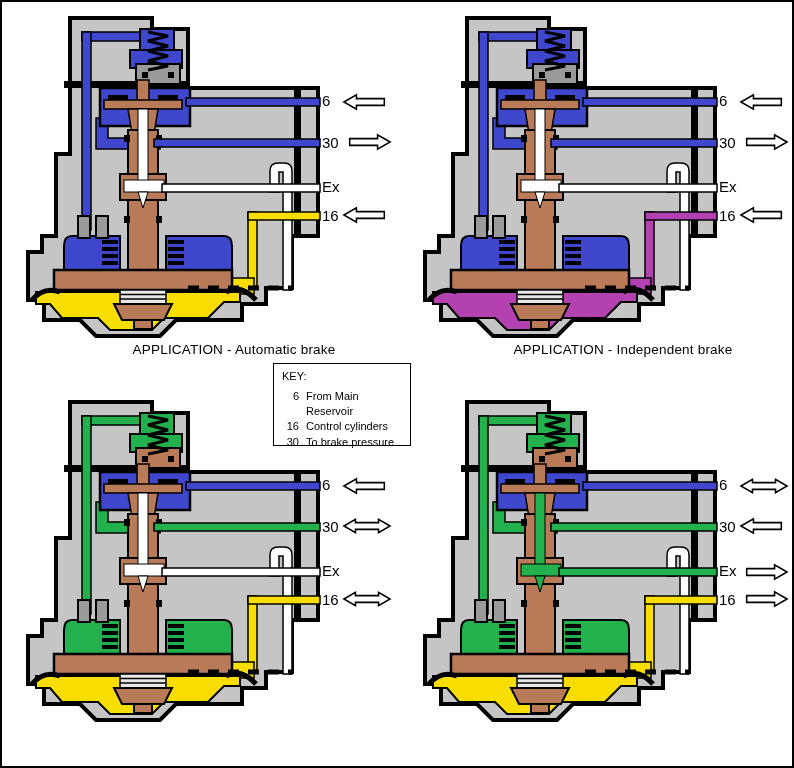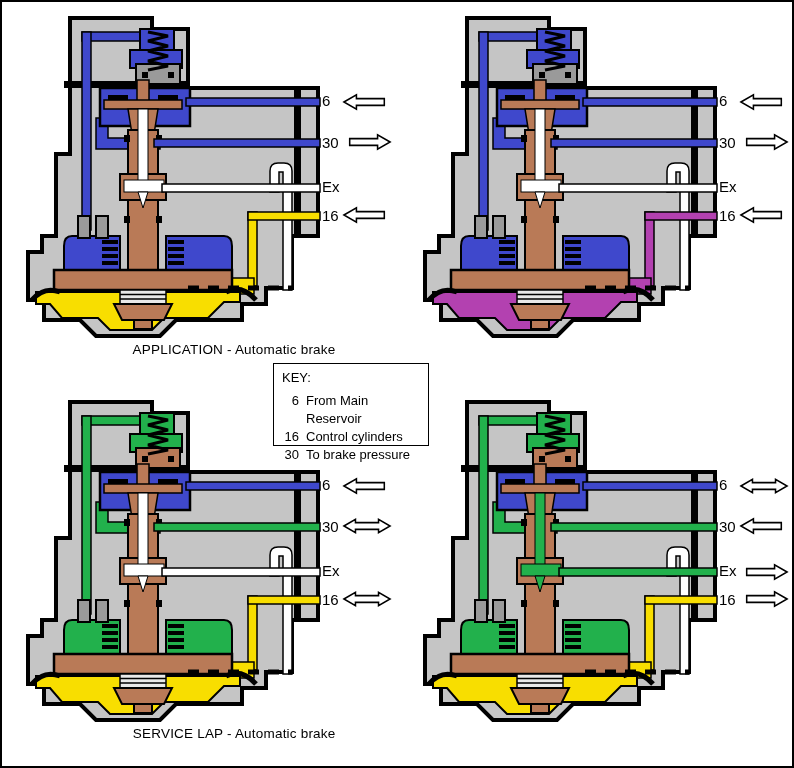--- a/index.html
+++ b/index.html
@@ -9,23 +9,23 @@
     font-family:"Liberation Sans", sans-serif;
   }
   .panel{position:absolute;width:397px;height:384px;}
   .panel svg.valve{position:absolute;left:0;top:0;width:397px;height:384px;display:block;}
   .caption{
     position:absolute;top:340px;left:0;width:84%;text-align:right;
     font-size:13.5px;color:#000000;letter-spacing:.2px;
   }
   .port-label{font-size:15px;fill:#000;font-family:"Liberation Sans",sans-serif;}
   .key{
-    position:absolute;left:271px;top:361px;width:156px;height:83px;z-index:5;
+    position:absolute;left:271px;top:361px;width:138px;height:83px;z-index:5;
     background:#fff;border:1.5px solid #000;box-sizing:border-box;
-    padding:6px 6px 4px 8px;font-size:13px;color:#000;
+    padding:6px 6px 4px 8px;font-size:11px;color:#000;
   }
   .key-title{margin-bottom:7px;}
   .key-row{display:flex;gap:7px;line-height:1.38;}
   .key-num{flex:none;width:17px;text-align:right;}
   .defs-holder{position:absolute;width:0;height:0;overflow:hidden;}
 </style>
 </head>
 <body>
 
 <div class="page">
@@ -140,35 +140,35 @@
       <use href="#valve"></use>
       <text class="port-label" x="320" y="104">6</text>
       <text class="port-label" x="320" y="146">30</text>
       <text class="port-label" x="320" y="190">Ex</text>
       <text class="port-label" x="320" y="219">16</text>
       <use x="340" y="90" width="50" height="20" href="#arrow-left"></use>
       <use x="340" y="130" width="50" height="20" href="#arrow-right"></use>
 
       <use x="340" y="203" width="50" height="20" href="#arrow-left"></use>
     </svg>
+    <div class="caption">APPLICATION - Independent brake</div>
   </div>
 
   <div class="panel" style="left:0;top:384px;">
     <svg class="valve" viewBox="0 0 397 384" style="--body: #c5c5c5; --outline: #000000; --metal: #b97a57; --spring_box: #22b14c; --plug: #b97a57; --pegs: #9a9a9a; --riser: #22b14c; --chamber: #3f48cc; --passage: #22b14c; --line6: #3f48cc; --line30: #22b14c; --ex_line: #ffffff; --ex_pipe: #ffffff; --line16: #f8de00; --bottom: #f8de00; --springs: #22b14c; --bore: #ffffff;">
       <use href="#valve"></use>
       <text class="port-label" x="320" y="104">6</text>
       <text class="port-label" x="320" y="146">30</text>
       <text class="port-label" x="320" y="190">Ex</text>
       <text class="port-label" x="320" y="219">16</text>
       <use x="340" y="90" width="50" height="20" href="#arrow-left"></use>
       <use x="340" y="130" width="50" height="20" href="#arrow-both"></use>
 
       <use x="340" y="203" width="50" height="20" href="#arrow-both"></use>
     </svg>
-    <div class="caption">SERVICE LAP - Automatic brake</div>
   </div>
 
   <div class="panel" style="left:397px;top:384px;">
     <svg class="valve" viewBox="0 0 397 384" style="--body: #c5c5c5; --outline: #000000; --metal: #b97a57; --spring_box: #22b14c; --plug: #b97a57; --pegs: #9a9a9a; --riser: #22b14c; --chamber: #3f48cc; --passage: #22b14c; --line6: #3f48cc; --line30: #22b14c; --ex_line: #22b14c; --ex_pipe: #ffffff; --line16: #f8de00; --bottom: #f8de00; --springs: #22b14c; --bore: #22b14c;">
       <use href="#valve"></use>
       <text class="port-label" x="320" y="104">6</text>
       <text class="port-label" x="320" y="146">30</text>
       <text class="port-label" x="320" y="190">Ex</text>
       <text class="port-label" x="320" y="219">16</text>
       <use x="340" y="90" width="50" height="20" href="#arrow-both"></use>

